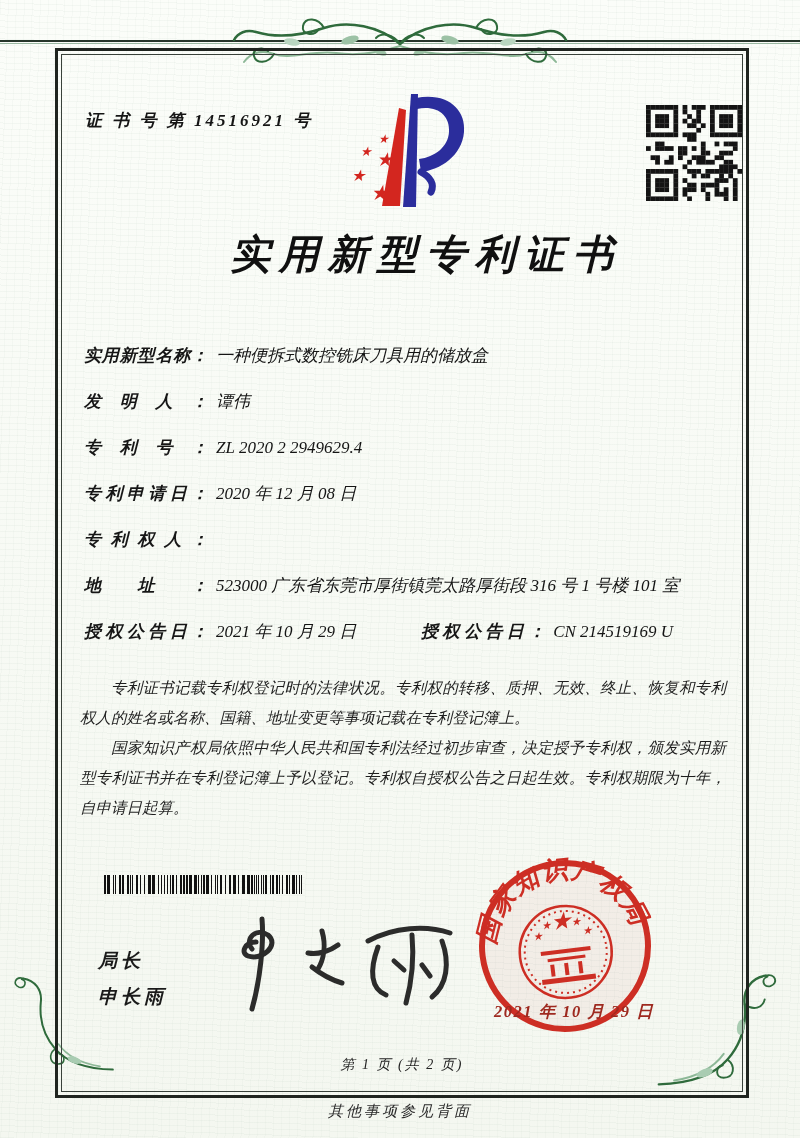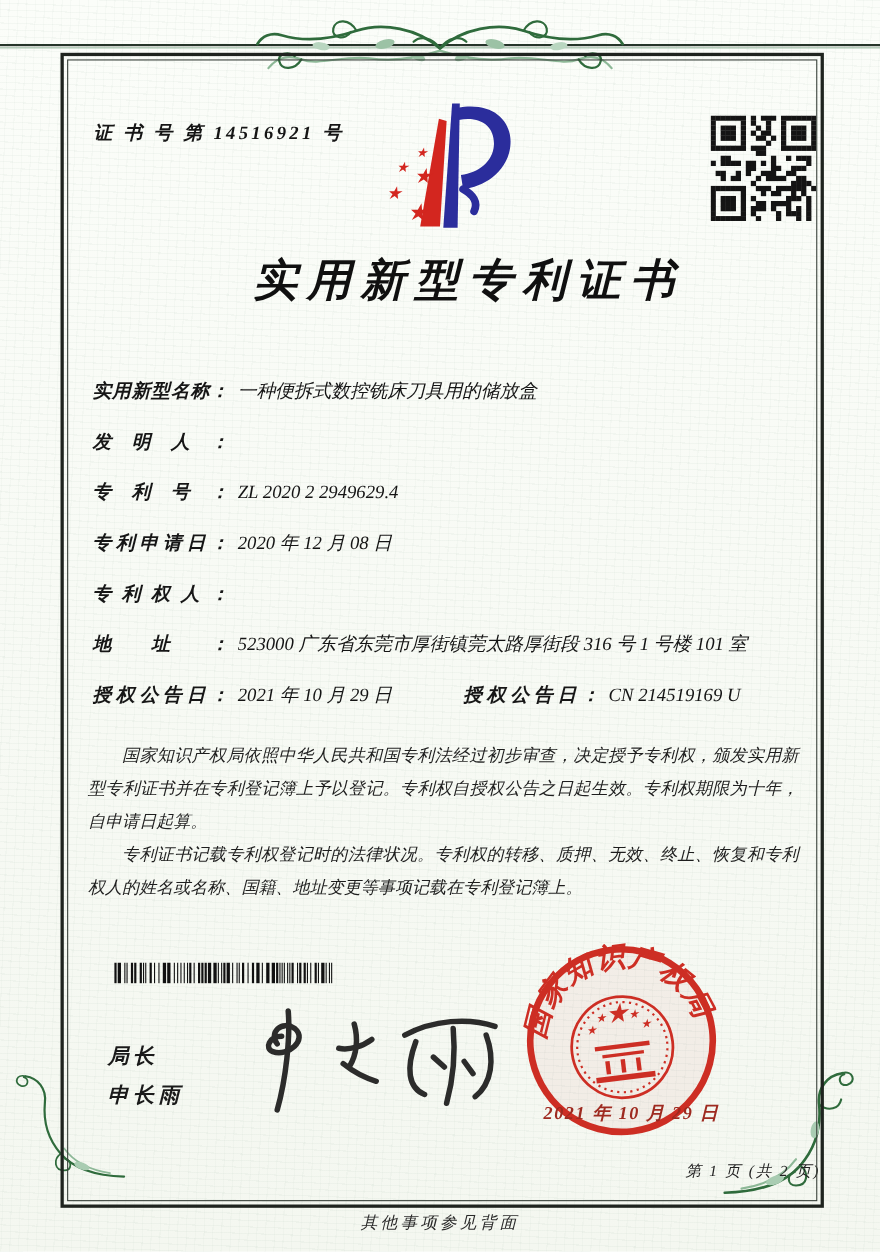--- a/index.html
+++ b/index.html
@@ -41,21 +41,21 @@
          line-height:30px;text-align:justify;color:#1e1e1e;}
   .paras p{margin:0;text-indent:2em;}
   
   .barcode{position:absolute;left:45px;top:824px;width:204px;height:19px;}
   .commissioner{position:absolute;left:40px;top:892px;font-size:19px;font-weight:600;
                 line-height:36px;color:#1a1a1a;letter-spacing:4px;}
   .signature{position:absolute;left:142px;top:858px;width:268px;height:104px;}
   .seal{position:absolute;left:418px;top:806px;width:178px;height:178px;transform:rotate(-7deg);}
   .seal-date{position:absolute;left:436px;top:950px;width:200px;font-size:16.5px;
              font-weight:bold;letter-spacing:1.5px;color:#9e2a20;}
-  .page-info{position:absolute;left:0;top:1005px;width:100%;text-align:right;
+  .page-info{position:absolute;left:0;top:1005px;width:100%;text-align:center;
              font-size:14px;letter-spacing:2px;color:#222;}
   .back-note{position:absolute;left:0;top:1102px;width:100%;text-align:center;
              font-size:15px;letter-spacing:3px;color:#2a2a2a;}
   .g-dark{stroke:#2f6b3c;fill:none;stroke-linecap:round;}
   .g-light{stroke:#8db897;fill:none;stroke-linecap:round;}
 </style>
 </head>
 <body>
 
 <div class="page">
@@ -325,20 +325,21 @@
 
     <div class="title">实用新型专利证书</div>
 
     <div class="fields">
       <div class="frow">
         <span class="flabel">实用新型名称：</span>
         <span class="fvalue">一种便拆式数控铣床刀具用的储放盒</span>
       </div>
       <div class="frow">
         <span class="flabel">发明人：</span>
+        <span class="fvalue">谭伟</span>
       </div>
       <div class="frow">
         <span class="flabel">专利号：</span>
         <span class="fvalue">ZL 2020 2 2949629.4</span>
       </div>
       <div class="frow">
         <span class="flabel">专利申请日：</span>
         <span class="fvalue">2020 年 12 月 08 日</span>
       </div>
       <div class="frow">
@@ -350,22 +351,22 @@
       </div>
       <div class="frow grant">
         <span class="flabel">授权公告日：</span>
         <span class="fvalue first">2021 年 10 月 29 日</span>
         <span class="flabel second">授权公告日：</span>
         <span class="fvalue">CN 214519169 U</span>
       </div>
     </div>
 
     <div class="paras">
+      <p>专利证书记载专利权登记时的法律状况。专利权的转移、质押、无效、终止、恢复和专利权人的姓名或名称、国籍、地址变更等事项记载在专利登记簿上。</p>
       <p>国家知识产权局依照中华人民共和国专利法经过初步审查，决定授予专利权，颁发实用新型专利证书并在专利登记簿上予以登记。专利权自授权公告之日起生效。专利权期限为十年，自申请日起算。</p>
-      <p>专利证书记载专利权登记时的法律状况。专利权的转移、质押、无效、终止、恢复和专利权人的姓名或名称、国籍、地址变更等事项记载在专利登记簿上。</p>
     </div>
 
     <svg class="barcode" id="barcode" viewBox="0 0 204 19">
         <rect x="1" y="0" width="2" height="19" fill="#111"></rect>
         <rect x="4" y="0" width="3" height="19" fill="#111"></rect>
         <rect x="10" y="0" width="1" height="19" fill="#111"></rect>
         <rect x="12" y="0" width="1" height="19" fill="#111"></rect>
         <rect x="16" y="0" width="2" height="19" fill="#111"></rect>
         <rect x="19" y="0" width="2" height="19" fill="#111"></rect>
         <rect x="24" y="0" width="2" height="19" fill="#111"></rect>

